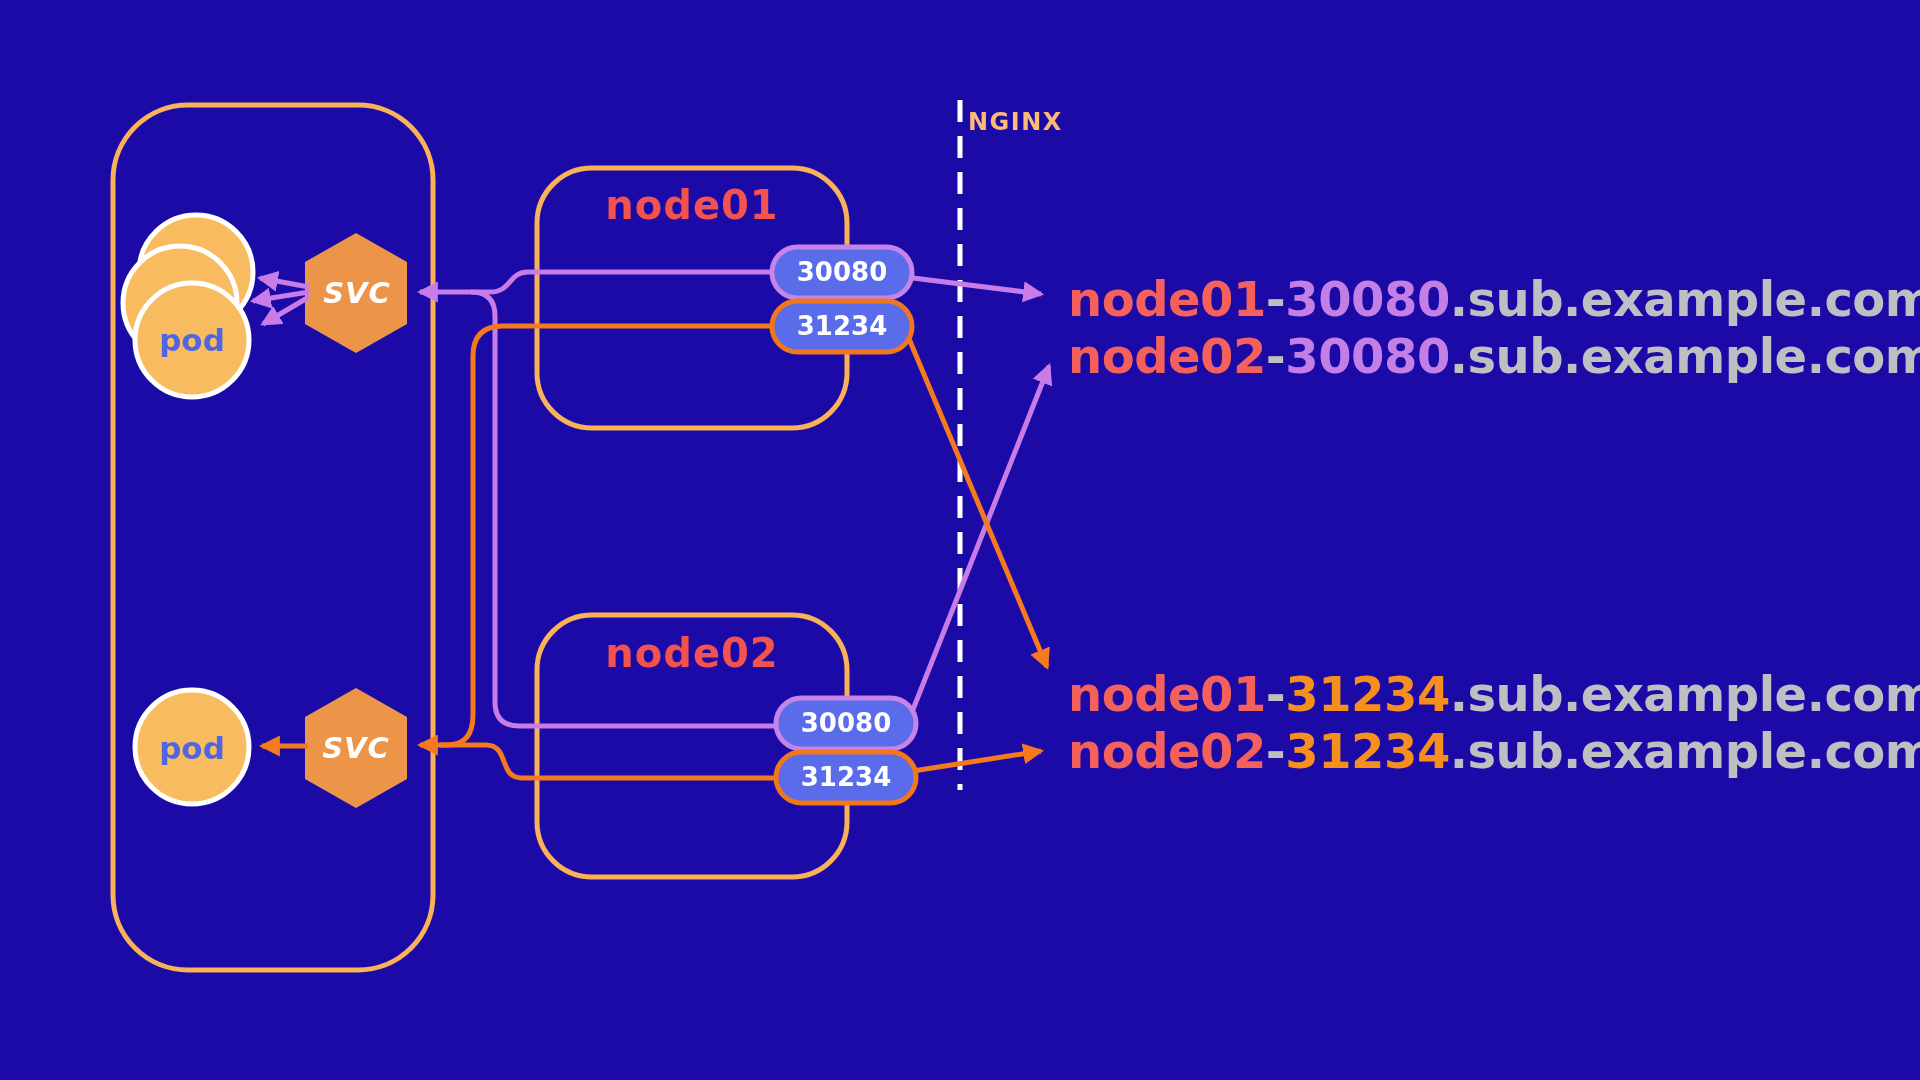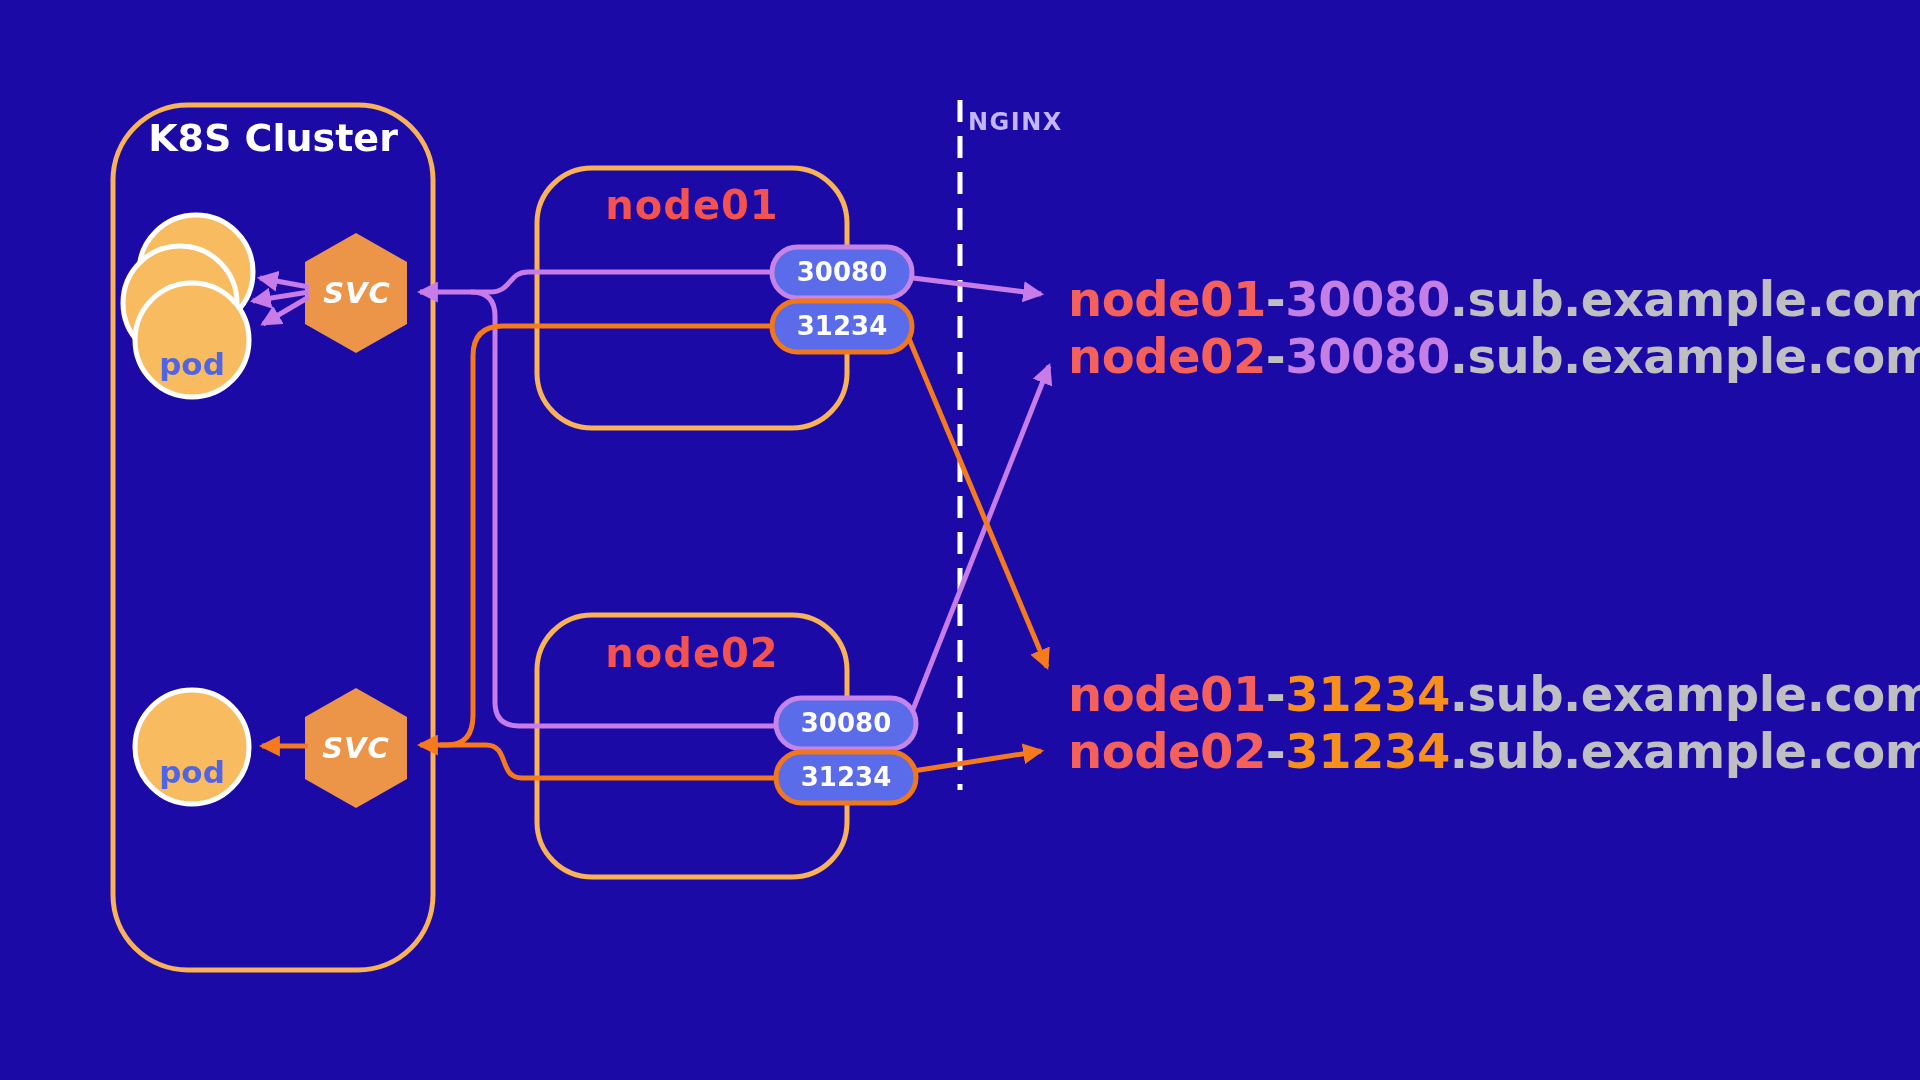--- a/index.html
+++ b/index.html
@@ -10,29 +10,29 @@
   }
   .stage svg{position:absolute;left:0;top:0;}
   .lbl{position:absolute;font-weight:bold;white-space:nowrap;}
   .cluster-title{left:113px;top:116px;width:320px;text-align:center;font-size:38px;color:#FFFFFF;}
   .node-title{width:310px;text-align:center;font-size:40px;color:#F4524E;letter-spacing:1px;}
   .node01-title{left:537px;top:182px;}
   .node02-title{left:537px;top:630px;}
   .svc-lbl{width:110px;text-align:center;font-size:29px;color:#FFFFFF;letter-spacing:1px;font-style:italic;}
   .svc-top{left:302px;top:276px;}
   .svc-bottom{left:301px;top:731px;}
-  .pod-lbl{width:120px;text-align:center;font-size:31px;color:#5065E2;margin-top:24px;}
+  .pod-lbl{width:120px;text-align:center;font-size:31px;color:#5065E2;}
   .pod-top{left:132px;top:322px;}
   .pod-bottom{left:132px;top:730px;}
   .badge-lbl{width:140px;height:51px;line-height:51px;text-align:center;font-size:26px;color:#FFFFFF;}
   .b-n1p1{left:772px;top:247px;}
   .b-n1p2{left:772px;top:301px;}
   .b-n2p1{left:776px;top:698px;}
   .b-n2p2{left:776px;top:752px;}
-  .nginx-lbl{left:968px;top:108px;font-size:24px;color:#c4b5fd;letter-spacing:1.5px;}
+  .nginx-lbl{left:968px;top:108px;font-size:24px;color:#fdba74;letter-spacing:1.5px;}
   .domain{left:1068px;font-size:48px;letter-spacing:-0.5px;}
   .d1{top:271px;}
   .d2{top:328px;}
   .d3{top:666px;}
   .d4{top:723px;}
   .c-coral{color:#F4615C;}
   .c-gray{color:#BFBEC3;}
   .c-violet{color:#C47FE6;}
   .c-orange{color:#F78F1E;}
 </style>
@@ -79,21 +79,20 @@
     <path d="M 309 292 L 253 301" stroke="#C87CE8" stroke-width="5" fill="none" marker-end="url(#arrV)"></path>
     <path d="M 309 297 L 263 324" stroke="#C87CE8" stroke-width="5" fill="none" marker-end="url(#arrV)"></path>
     <path d="M 308 746 L 262 746" stroke="#F5791D" stroke-width="5" fill="none" marker-end="url(#arrO)"></path>
 
     <rect x="772" y="247" width="140" height="51" rx="25.5" fill="#5A6CE9" stroke="#C584E8" stroke-width="5"></rect>
     <rect x="772" y="301" width="140" height="51" rx="25.5" fill="#5A6CE9" stroke="#F0771C" stroke-width="5"></rect>
     <rect x="776" y="698" width="140" height="51" rx="25.5" fill="#5A6CE9" stroke="#C584E8" stroke-width="5"></rect>
     <rect x="776" y="752" width="140" height="51" rx="25.5" fill="#5A6CE9" stroke="#F0771C" stroke-width="5"></rect>
   </svg>
 
-  <div class="lbl cluster-title">K8S Cluster</div>
 
   <div class="lbl node-title node01-title">node01</div>
   <div class="lbl node-title node02-title">node02</div>
 
   <div class="lbl svc-lbl svc-top">SVC</div>
   <div class="lbl svc-lbl svc-bottom">SVC</div>
 
   <div class="lbl pod-lbl pod-top">pod</div>
   <div class="lbl pod-lbl pod-bottom">pod</div>
 

